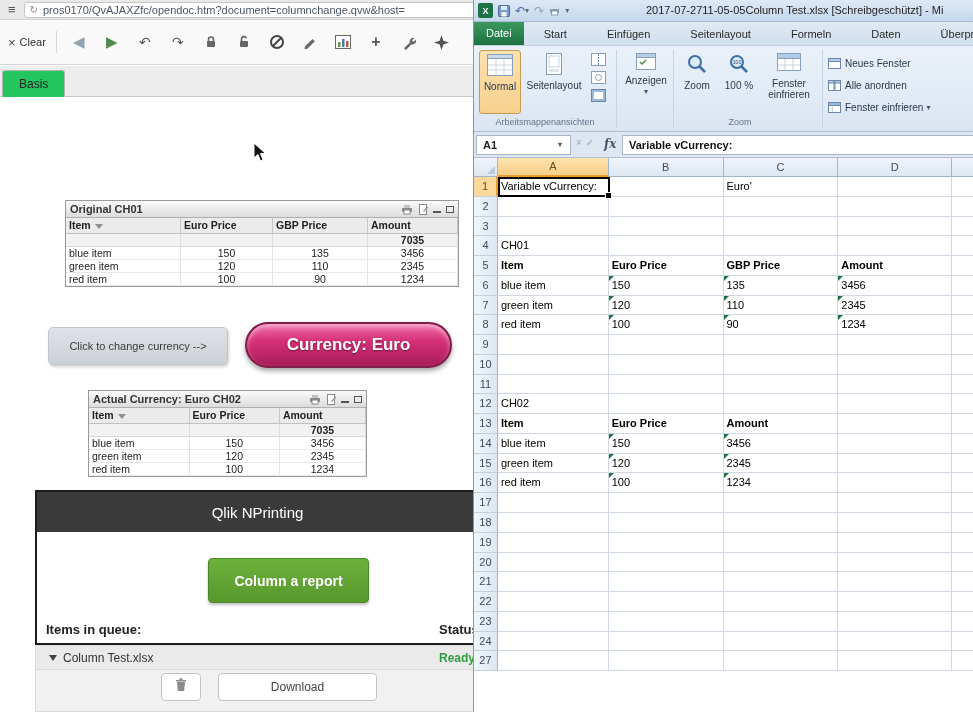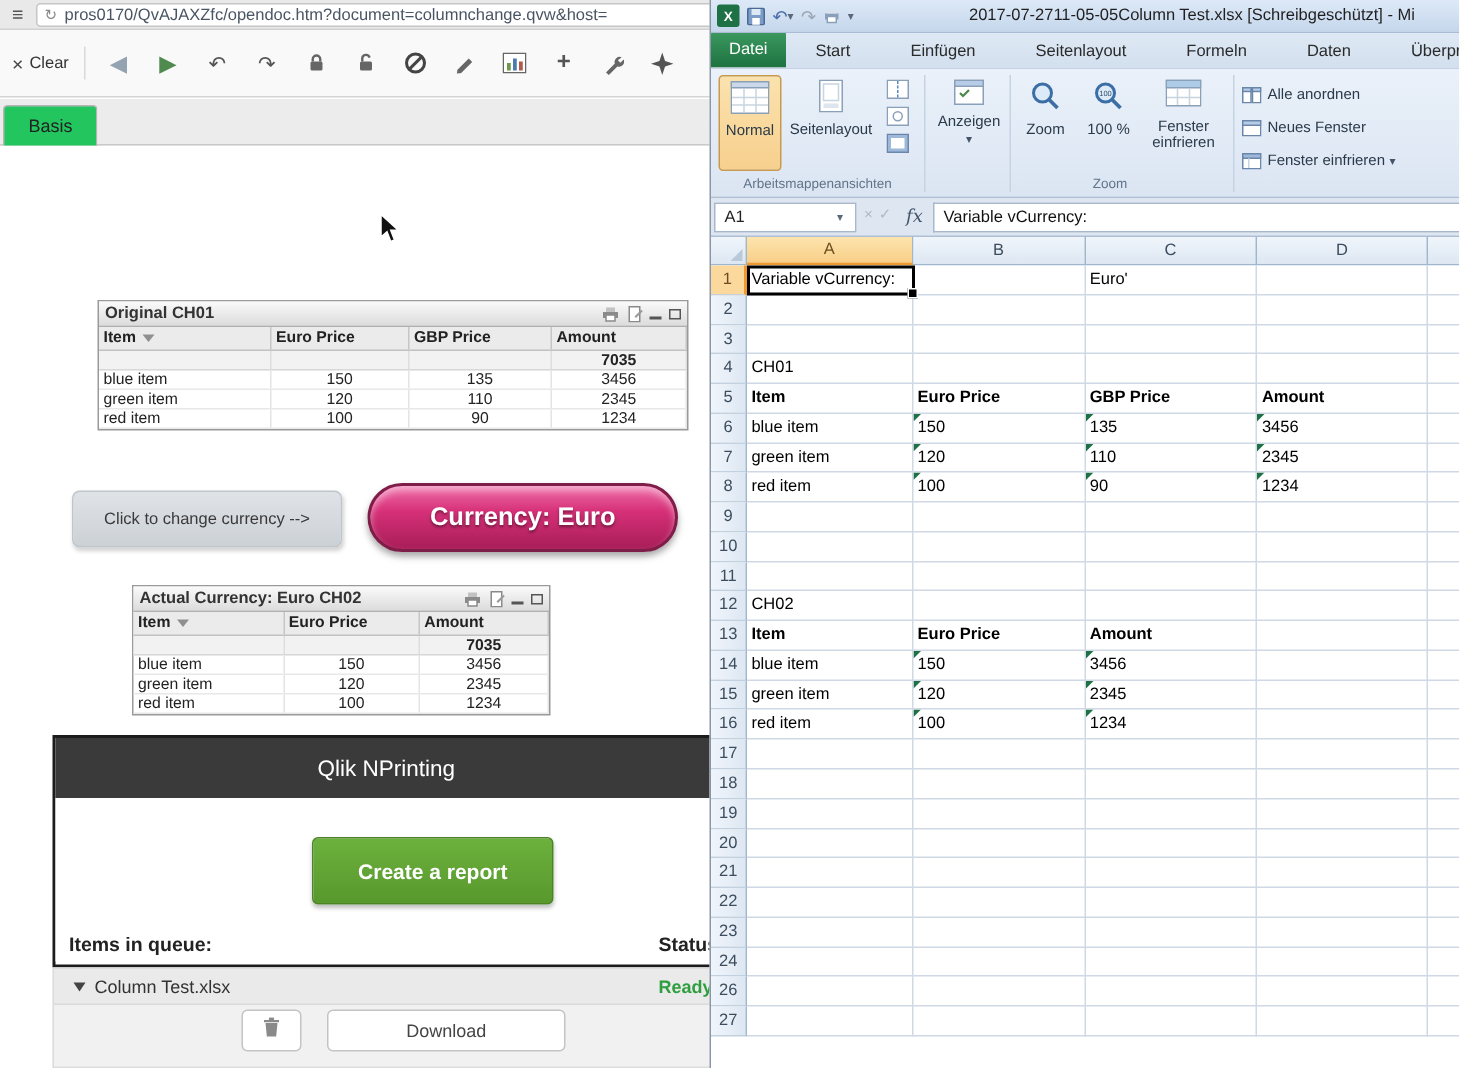--- a/index.html
+++ b/index.html
@@ -88,21 +88,21 @@
   .bigbtn.sel { background:linear-gradient(#fbe2ae,#f7d08e); border:1px solid #c89a4e; }
   .rdiv { position:absolute; top:4px; width:1px; height:78px; background:#c6d3e3; }
   .grplabel { position:absolute; top:71px; font-size:9px; color:#62748a; text-align:center; }
   .smallstack { position:absolute; left:114px; top:4px; width:22px; }
   .sbtn { width:20px; height:18px; display:flex; align-items:center; justify-content:center; }
   .dd { font-size:8px; color:#44546a; }
   .win-stack { position:absolute; left:354px; top:6px; right:0; }
   .win-item { display:flex; align-items:center; height:22px; font-size:10px; color:#2a3a4a; white-space:nowrap; }
   .win-ic { display:inline-flex; margin-right:4px; }
 
-  .x-fbar { position:relative; height:26px; background:#dde6f1; border-bottom:1px solid #aebfd4; }
+  .x-fbar { position:relative; height:26px; background:#dde6f1; border-bottom:1px solid #aebfd4;font-weight:bold; }
   .namebox { position:absolute; left:2px; top:3px; width:95px; height:20px; background:#fff; border:1px solid #a8b8cc; font-size:11px; color:#222; line-height:18px; padding-left:6px; }
   .namedd { position:absolute; left:84px; top:8px; font-size:8px; color:#5a6a7a; }
   .fbtns { position:absolute; left:102px; top:5px; font-size:10px; color:#b0b8c4; letter-spacing:4px; }
   .fx { position:absolute; left:130px; top:5px; font-family:"DejaVu Serif", serif; font-style:italic; font-size:12px; color:#44546a; }
   .finput { position:absolute; left:148px; top:3px; right:0; height:20px; background:#fff; border:1px solid #a8b8cc; border-right:none; font-size:11px; line-height:18px; padding-left:6px; color:#111; white-space:nowrap; overflow:hidden; }
 
   .xcolhdrs { position:absolute; left:0; top:158px; right:0; height:19px; display:flex; }
   .xcorner { width:24px; height:19px; background:linear-gradient(#f0f5fb,#dde7f2); border-right:1px solid #9eb6ce; border-bottom:1px solid #9eb6ce; position:relative; }
   .xcorner::after { content:""; position:absolute; right:2px; bottom:2px; border-left:8px solid transparent; border-bottom:8px solid #b9c9d9; }
   .xch { height:19px; text-align:center; font-size:11px; color:#3d4d5d; line-height:18px; background:linear-gradient(#f0f5fb,#dde7f2); border-right:1px solid #9eb6ce; border-bottom:1px solid #9eb6ce; }
@@ -289,21 +289,21 @@
       <div class="qrow">
         <div class="qc c0">red item</div>
           <div class="qc c1 num">100</div>
           <div class="qc c2 num">1234</div>
       </div>
     </div>
 
     <div class="nppanel">
       <div class="nphead">Qlik NPrinting</div>
       <div class="npbody">
-        <div class="create-btn">Create a report</div>
+        <div class="create-btn">Column a report</div>
         <div class="queue-label">Items in queue:</div>
         <div class="status-label">Status</div>
       </div>
     </div>
 
     <div class="accordion">
       <div class="acc-head">
         <span class="acc-caret"></span>
         <span class="acc-file">Column Test.xlsx</span>
         <span class="acc-status">Ready</span>
@@ -436,36 +436,36 @@
               <line x1="16" y1="6" x2="16" y2="17" stroke="#c8d4e0"></line>
               <line x1="1" y1="12" x2="23" y2="12" stroke="#c8d4e0"></line>
             </svg></span>
         <span>Fenster einfrieren</span>
       </div>
       <div class="rdiv" style="left:348px;"></div>
       <div class="win-stack">
         <div class="win-item">
           <span class="win-ic">
               <svg width="13" height="11" viewBox="0 0 13 11">
+                <rect x="0.5" y="0.5" width="12" height="10" fill="#fff" stroke="#6a87ab"></rect>
+                <rect x="0.5" y="0.5" width="12" height="3" fill="#b7cce8" stroke="#6a87ab"></rect>
+              </svg>
+            </span>
+          <span>Neues Fenster</span>
+        </div>
+        <div class="win-item">
+          <span class="win-ic">
+              <svg width="13" height="11" viewBox="0 0 13 11">
                 <rect x="0.5" y="0.5" width="5.5" height="10" fill="#fff" stroke="#6a87ab"></rect>
                 <rect x="7" y="0.5" width="5.5" height="10" fill="#fff" stroke="#6a87ab"></rect>
                 <rect x="0.5" y="0.5" width="5.5" height="2.5" fill="#b7cce8" stroke="#6a87ab"></rect>
                 <rect x="7" y="0.5" width="5.5" height="2.5" fill="#b7cce8" stroke="#6a87ab"></rect>
               </svg>
             </span>
           <span>Alle anordnen</span>
-        </div>
-        <div class="win-item">
-          <span class="win-ic">
-              <svg width="13" height="11" viewBox="0 0 13 11">
-                <rect x="0.5" y="0.5" width="12" height="10" fill="#fff" stroke="#6a87ab"></rect>
-                <rect x="0.5" y="0.5" width="12" height="3" fill="#b7cce8" stroke="#6a87ab"></rect>
-              </svg>
-            </span>
-          <span>Neues Fenster</span>
         </div>
         <div class="win-item">
           <span class="win-ic">
               <svg width="13" height="11" viewBox="0 0 13 11">
                 <rect x="0.5" y="0.5" width="12" height="10" fill="#fff" stroke="#6a87ab"></rect>
                 <rect x="0.5" y="0.5" width="12" height="3" fill="#9db8d8" stroke="#6a87ab"></rect>
                 <line x1="4.5" y1="3.5" x2="4.5" y2="10" stroke="#c8d4e0"></line>
               </svg>
             </span>
           <span>Fenster einfrieren</span>
@@ -679,28 +679,20 @@
         </div>
         <div class="xrow">
           <div class="xrh">24</div>
           <div class="xcell" style="width: 111px;"></div>
           <div class="xcell" style="width: 115px;"></div>
           <div class="xcell" style="width: 115px;"></div>
           <div class="xcell" style="width: 114px;"></div>
           <div class="xcell sliver"></div>
         </div>
         <div class="xrow">
-          <div class="xrh">26</div>
-          <div class="xcell" style="width: 111px;"></div>
-          <div class="xcell" style="width: 115px;"></div>
-          <div class="xcell" style="width: 115px;"></div>
-          <div class="xcell" style="width: 114px;"></div>
-          <div class="xcell sliver"></div>
-        </div>
-        <div class="xrow">
           <div class="xrh">27</div>
           <div class="xcell" style="width: 111px;"></div>
           <div class="xcell" style="width: 115px;"></div>
           <div class="xcell" style="width: 115px;"></div>
           <div class="xcell" style="width: 114px;"></div>
           <div class="xcell sliver"></div>
         </div>
         <div class="selbox" style="left: 24px; top: 0px; width: 112px;"></div>
       </div>
   </div>

